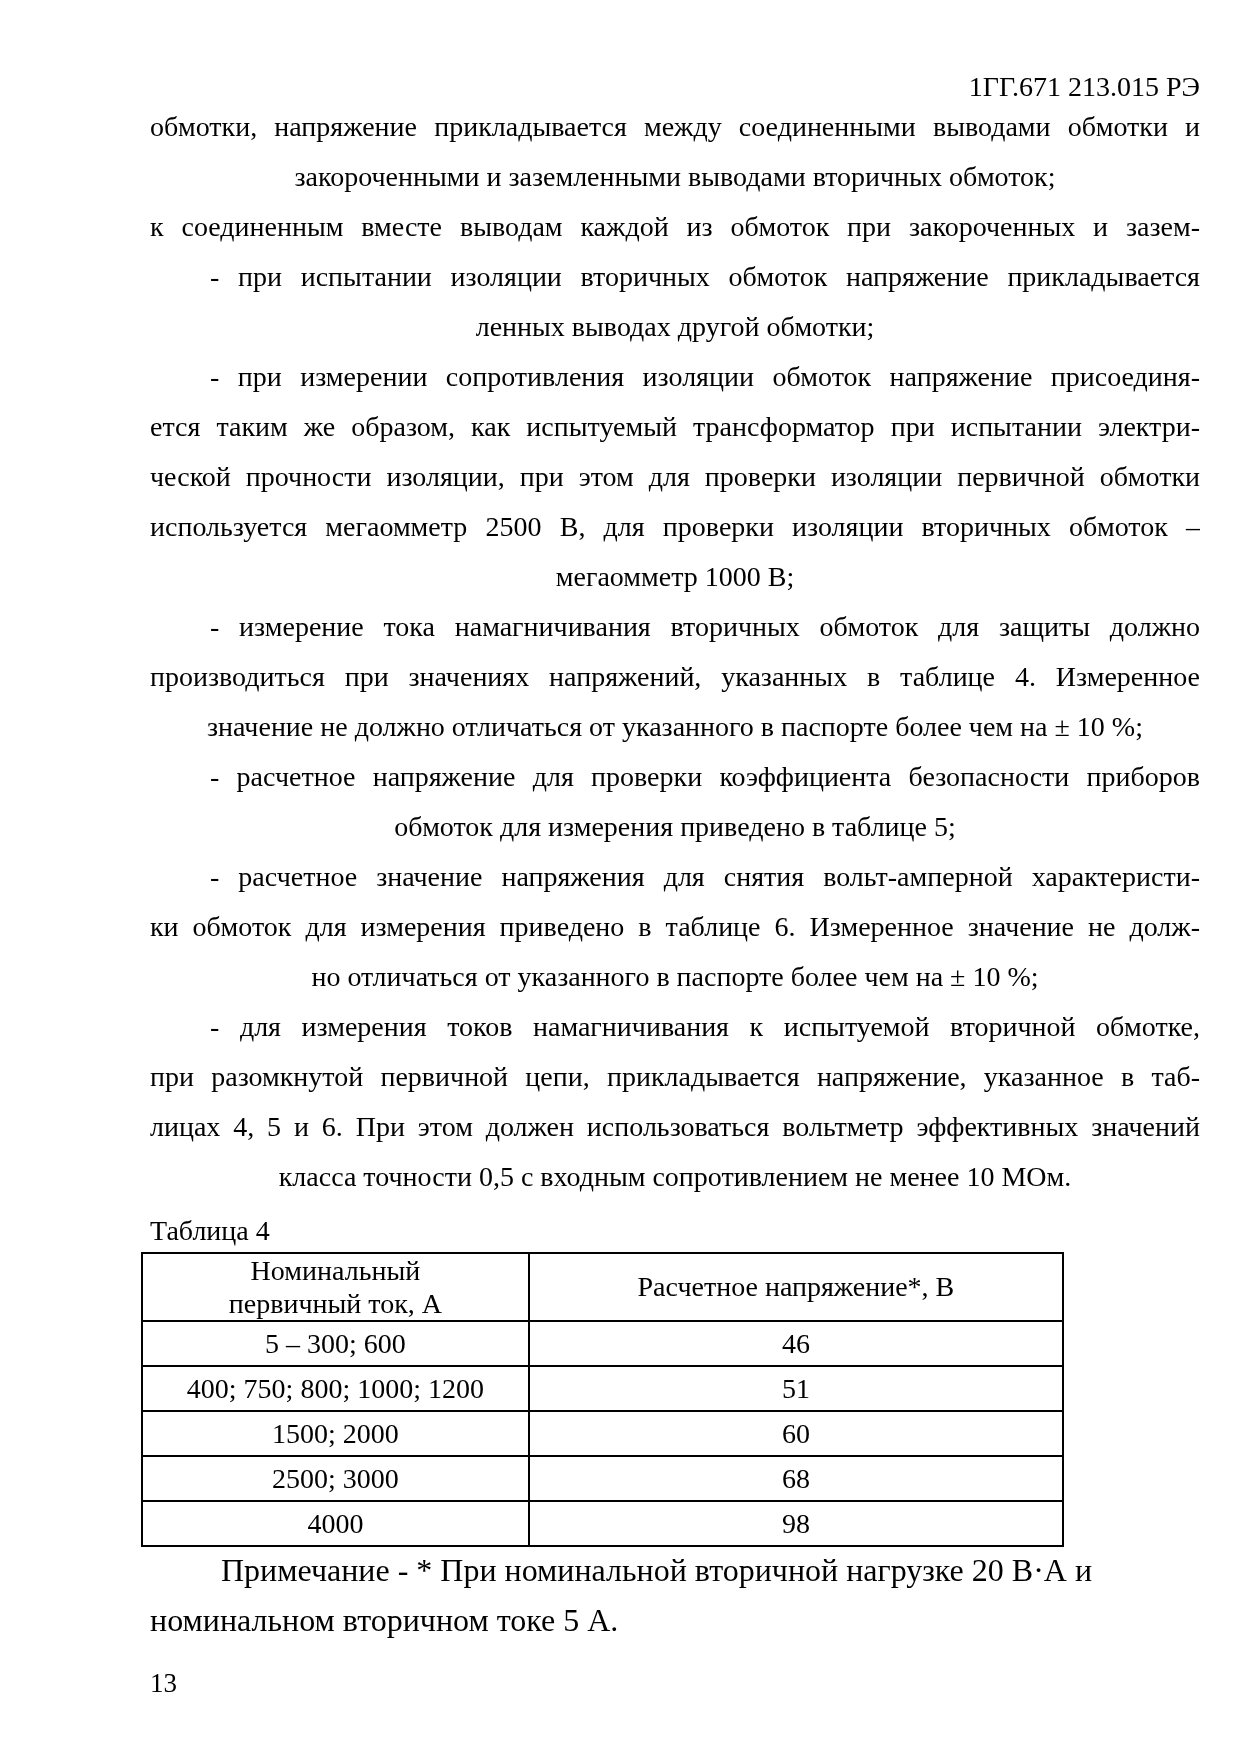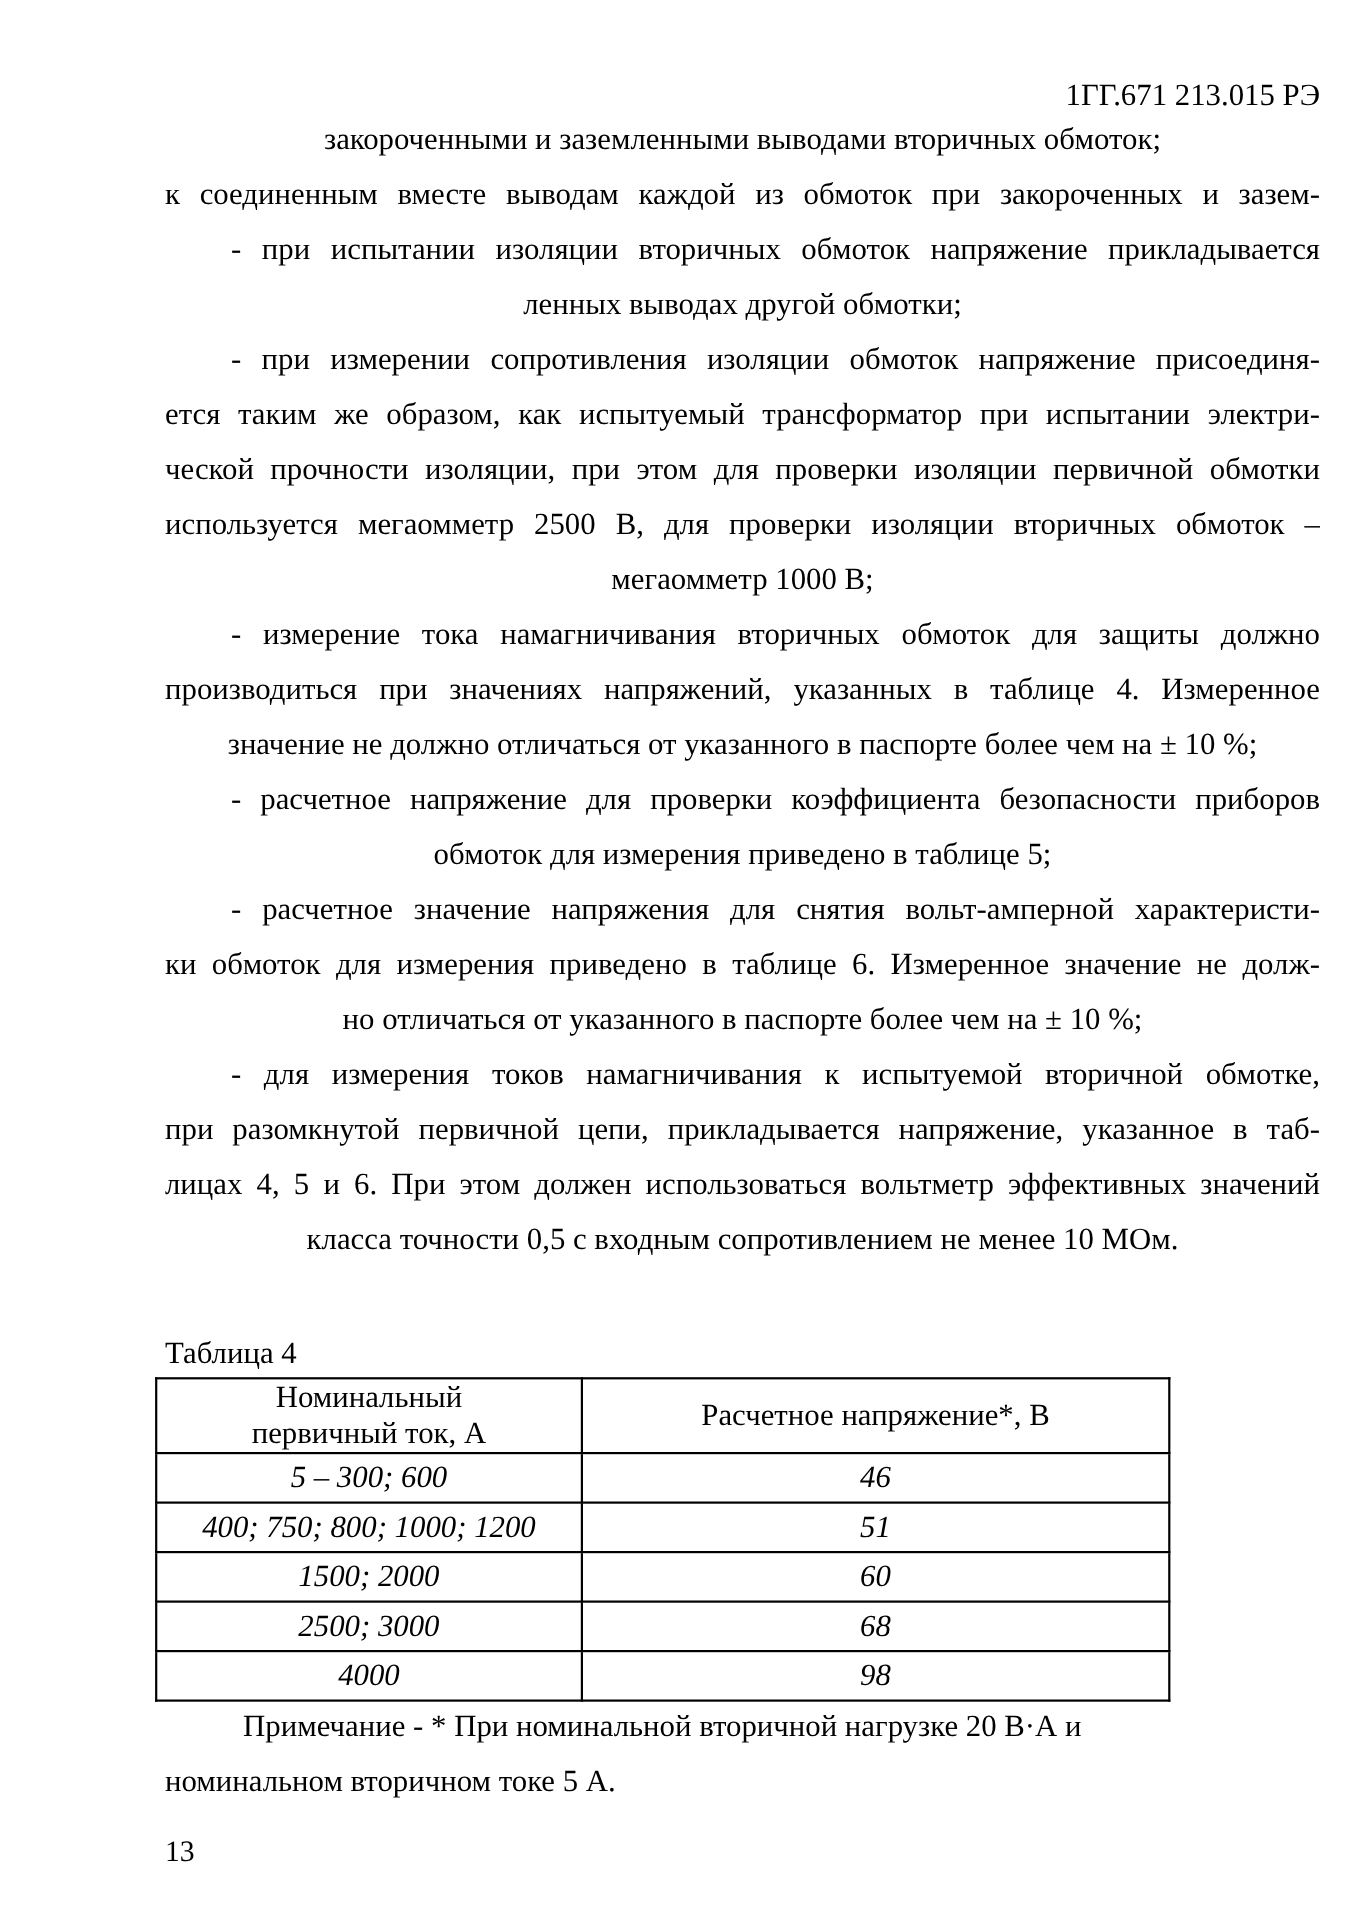--- a/index.html
+++ b/index.html
@@ -51,42 +51,43 @@
     border: 2px solid #000000;
     text-align: center;
     vertical-align: middle;
     font-weight: normal;
     font-size: 28px;
     padding: 0;
   }
   table.data-table thead th { height: 66px; }
   .hdr-line { line-height: 33px; }
   .hdr-single { line-height: 66px; }
-  table.data-table td { height: 45px; line-height: 43px; font-style: italic; }
+  table.data-table td { height: 45px; line-height: 43px; }
   .note {
     position: absolute;
     left: 150px; top: 1545px; width: 1050px;
-    font-size: 28px;
+    font-size: 32px;
   }
   .note .line { white-space: normal; }
   .note .note-first { text-indent: 71px; }
   .page-number {
     position: absolute;
     left: 150px; top: 1658px; width: 1050px;
     text-align: left;
     font-size: 27px; line-height: 50px;
   }
 </style>
 </head>
 <body>
 
 <div class="doc-code">1ГГ.671 213.015 РЭ</div>
 
 <div class="body-text">
     <div class="paragraph">
+      <div class="line full">обмотки, напряжение прикладывается между соединенными выводами обмотки и</div>
       <div class="line last">закороченными и заземленными выводами вторичных обмоток;</div>
     </div>
     <div class="paragraph">
       <div class="line full">к соединенным вместе выводам каждой из обмоток при закороченных и зазем-</div>
       <div class="line full first">- при испытании изоляции вторичных обмоток напряжение прикладывается</div>
       <div class="line last">ленных выводах другой обмотки;</div>
     </div>
     <div class="paragraph">
       <div class="line full first">- при измерении сопротивления изоляции обмоток напряжение присоединя-</div>
       <div class="line full">ется таким же образом, как испытуемый трансформатор при испытании электри-</div>

